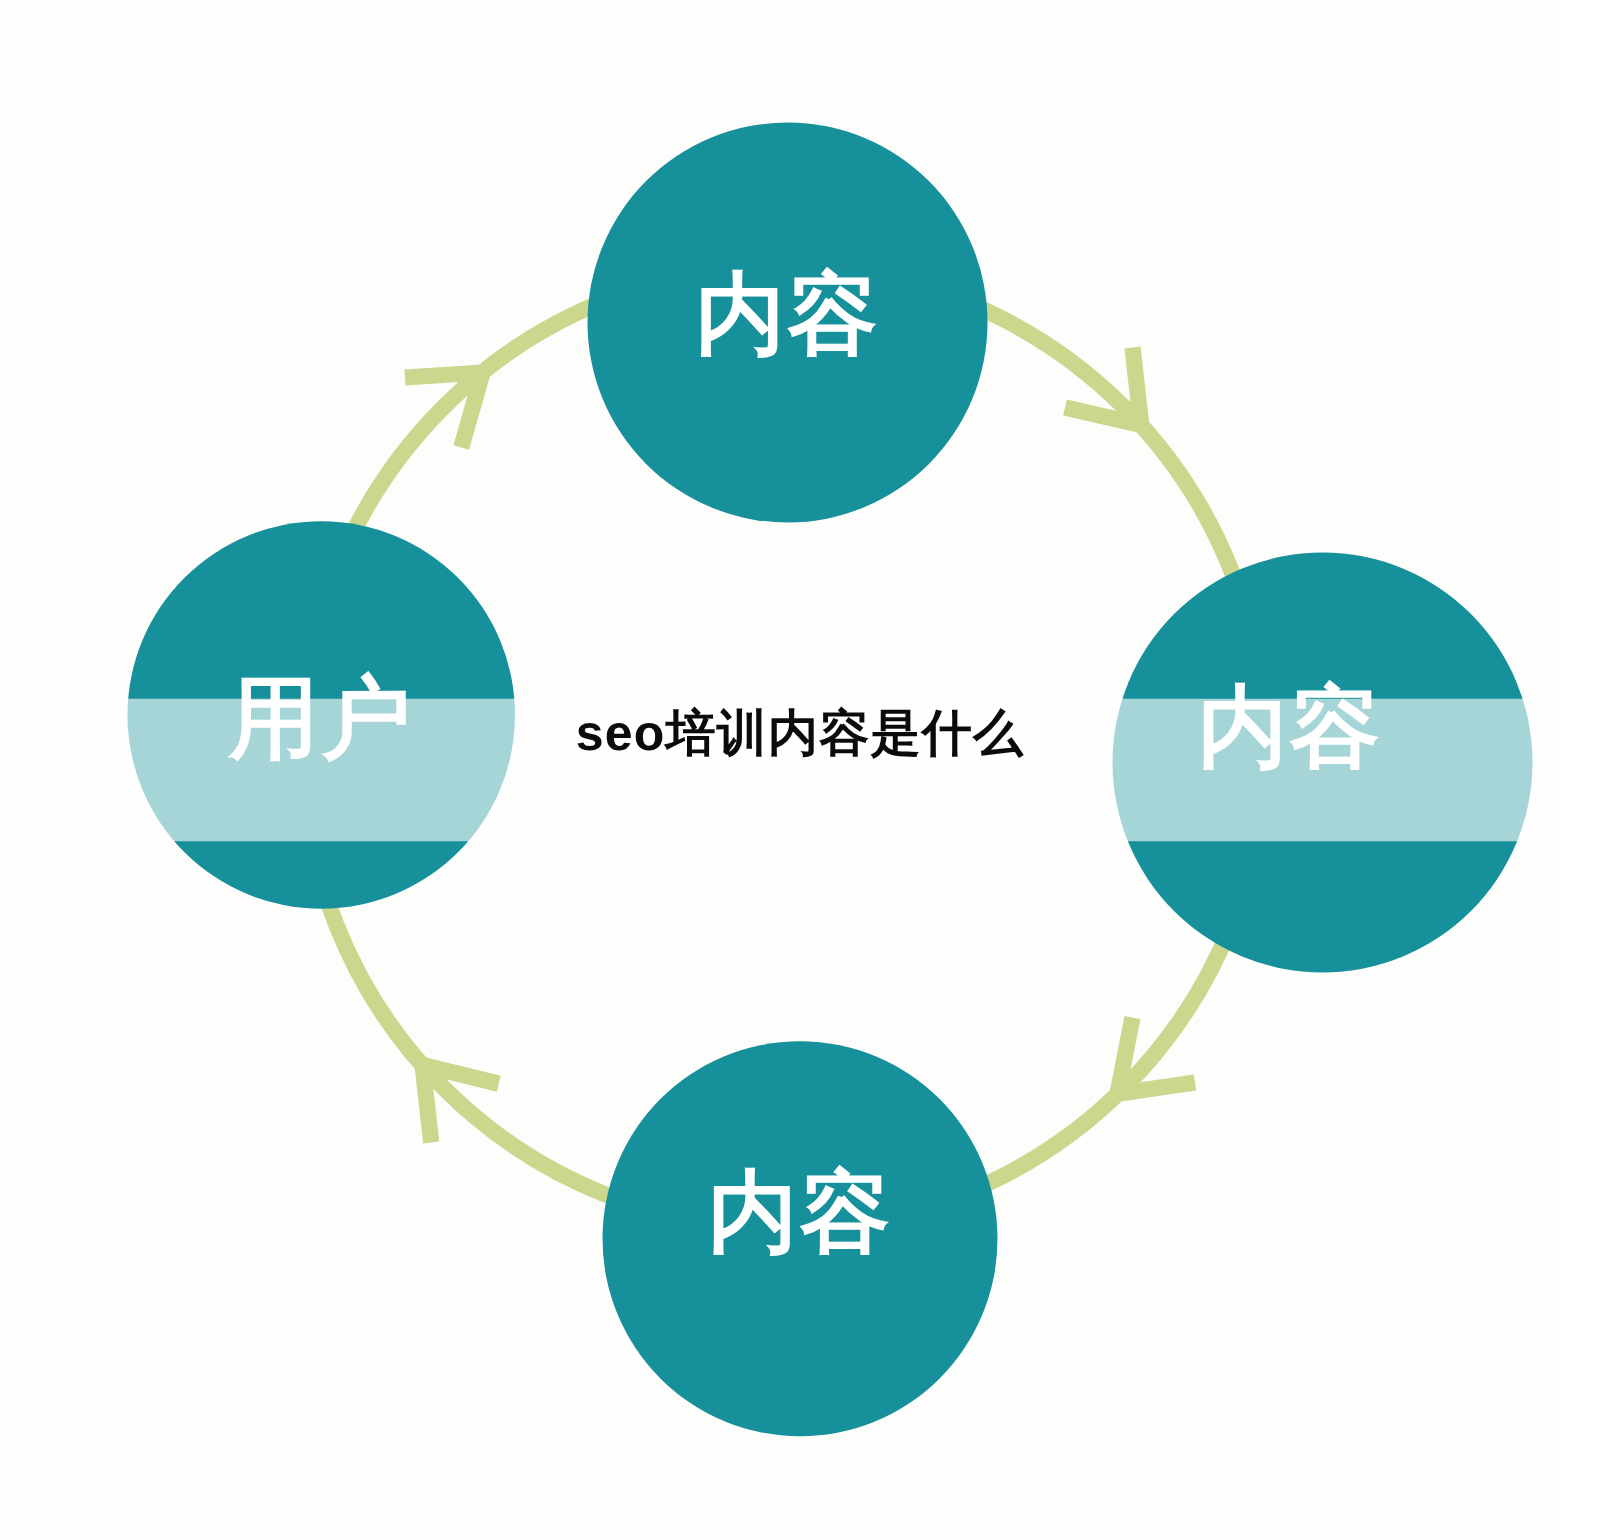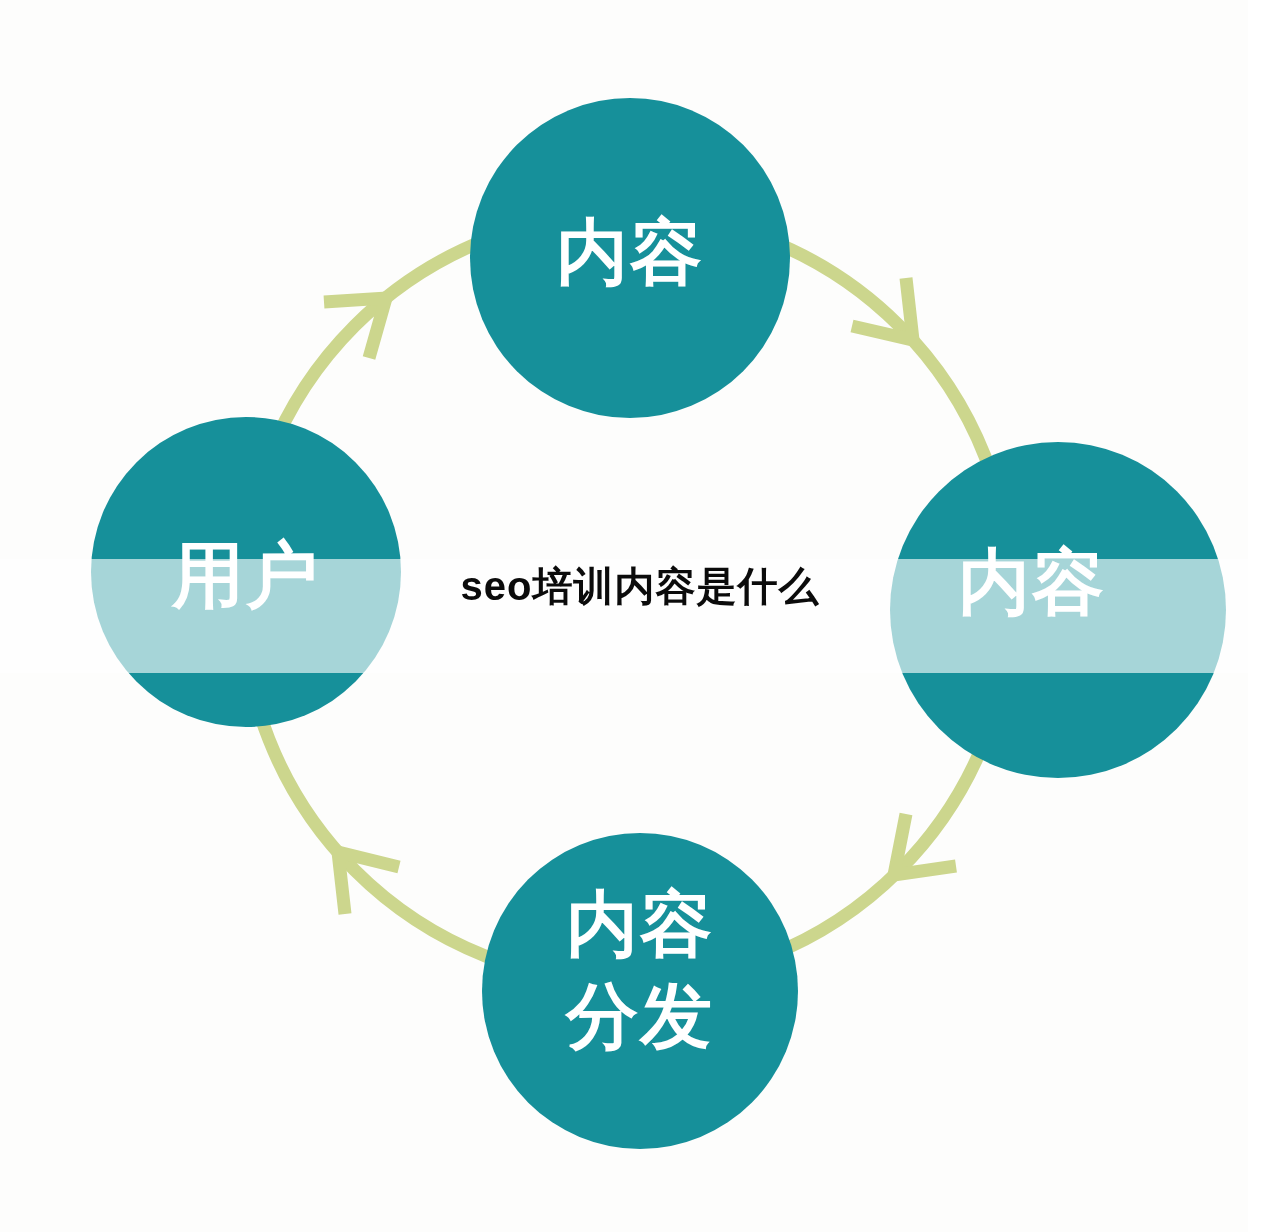--- a/index.html
+++ b/index.html
@@ -44,21 +44,21 @@
     border-radius: 50%;
     background: var(--node, #16909a);
     z-index: 2;
     display: flex;
     align-items: center;
     justify-content: center;
   }
   .node-top    { left: 470px; top:  98px; width: 320px; height: 320px; }
   .node-right  { left: 890px; top: 442px; width: 336px; height: 336px; }
   .node-bottom { left: 482px; top: 833px; width: 316px; height: 316px; }
-  .node-left   { left:  91px; top: 417px; width: 310px; height: 310px; }
+  .node-left   { left:  102px; top: 417px; width: 310px; height: 310px; }
   .node-label {
     text-align: center;
     color: var(--node-text, #ffffff);
     font-size: 72px;
     line-height: 92px;
     font-weight: 800;
     letter-spacing: 2px;
   }
   .node-top    .node-label { transform: translate(0, -6px); }
   .node-right  .node-label { transform: translate(-26px, -28px); }
@@ -106,21 +106,20 @@
 
   <div class="node node-right">
     <div class="node-label">
       <div>内容</div>
     </div>
   </div>
 
   <div class="node node-bottom">
     <div class="node-label">
       <div>内容</div>
-      <div>分发</div>
     </div>
   </div>
 
   <div class="node node-left">
     <div class="node-label">
       <div>用户</div>
     </div>
   </div>
 
   <div class="banner">

